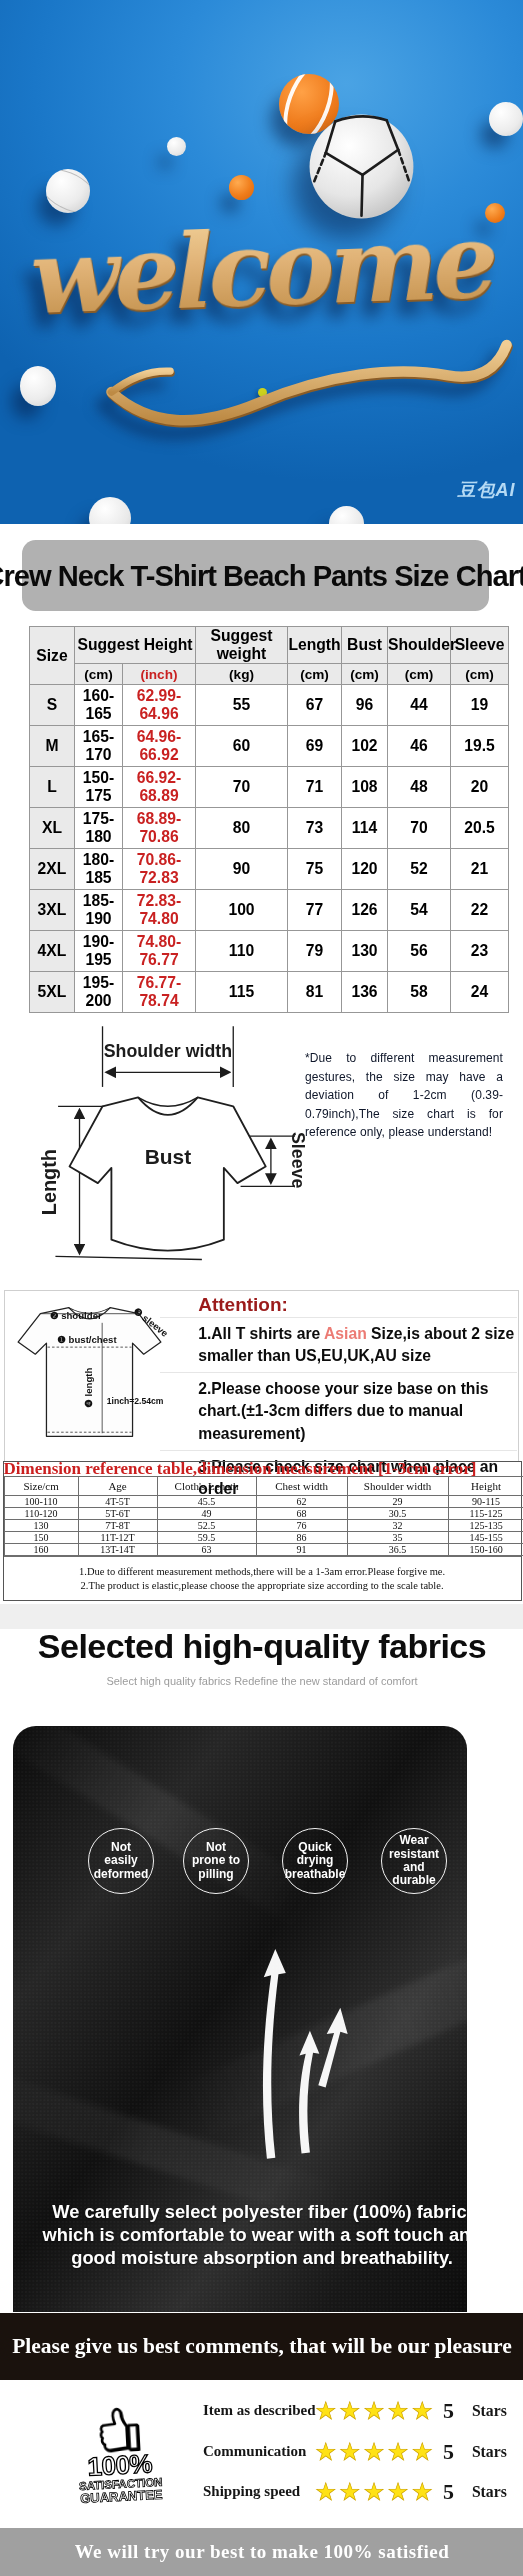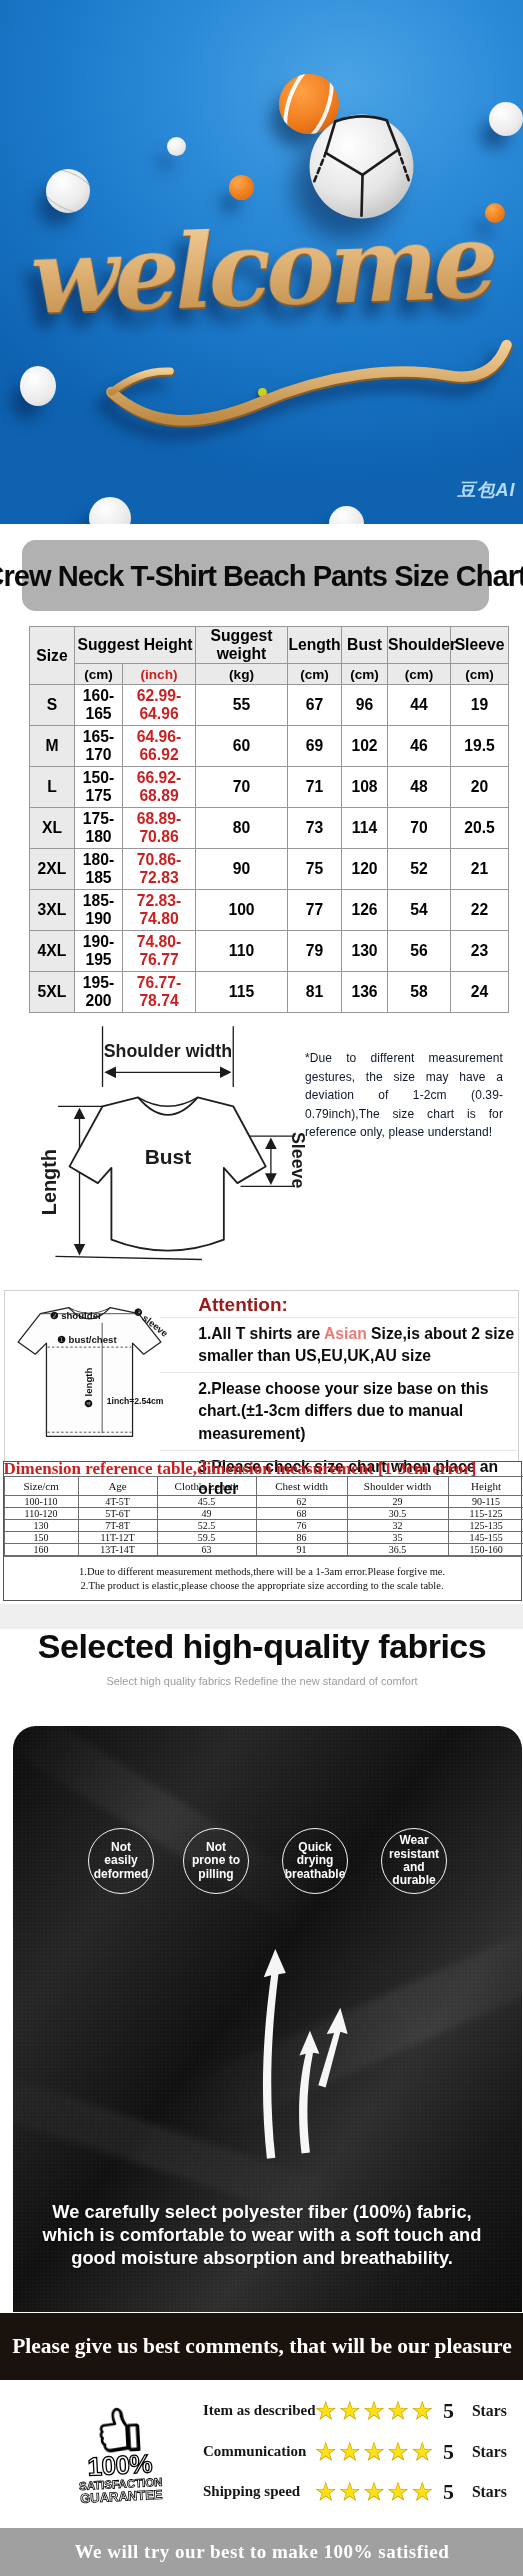--- a/index.html
+++ b/index.html
@@ -86,21 +86,21 @@
   table.dim-table td { font-size:10px; height:12px; }
   .dim-notes { border-top:0.5px solid #6e6e6e; height:44px; display:flex; flex-direction:column; justify-content:center; gap:3.1px; }
   .dim-note-line { text-align:center; font-size:10.5px; color:#101010; }
 
   .gray-band { position:absolute; left:0; top:1604px; width:524px; height:25px; background:#efefef; }
 
   
   .fab-heading { position:absolute; left:0; top:1627px; width:524px; text-align:center;
     font-size:34px; font-weight:bold; color:#0d0d0d; letter-spacing:-0.5px; }
   .fab-subtitle { position:absolute; left:0; top:1675px; width:524px; text-align:center; font-size:11px; color:#9c9c9c; }
-  .fabric { position:absolute; left:13px; top:1726px; width:509px; height:586px; border-radius:23px 23px 0 0; overflow:hidden;
+  .fabric { position:absolute; left:13px; top:1726px; width:454px; height:586px; border-radius:23px 23px 0 0; overflow:hidden;
     background:linear-gradient(128deg, #0b0b0b 0%, #262626 24%, #101010 46%, #2e2e2e 68%, #171717 84%, #0c0c0c 100%); }
   .fabric::before { content:''; position:absolute; inset:0;
     background-image:radial-gradient(rgba(255,255,255,.065) 0.6px, transparent 0.7px); background-size:3.7px 3.7px; }
   .fold { position:absolute; background:linear-gradient(90deg, transparent, rgba(255,255,255,.07), transparent); filter:blur(3.1px); }
   .fold1 { left:-42px; top:63px; width:367px; height:47px; transform:rotate(32deg); }
   .fold2 { left:157px; top:262px; width:471px; height:58px; transform:rotate(-24deg); }
   .fold3 { left:-63px; top:398px; width:398px; height:42px; transform:rotate(18deg); }
   .badge { position:absolute; width:66px; height:66px; border:1.6px solid #f2f2f2; border-radius:50%;
     display:flex; align-items:center; justify-content:center; text-align:center;
     color:#fff; font-weight:bold; font-size:12px; line-height:1.12; padding:5.2px; }

